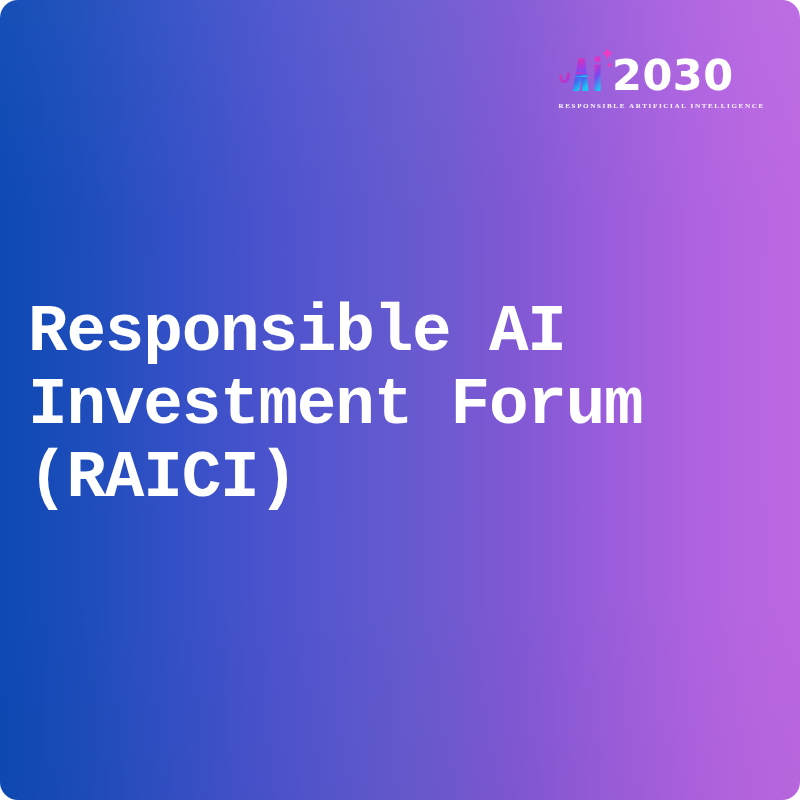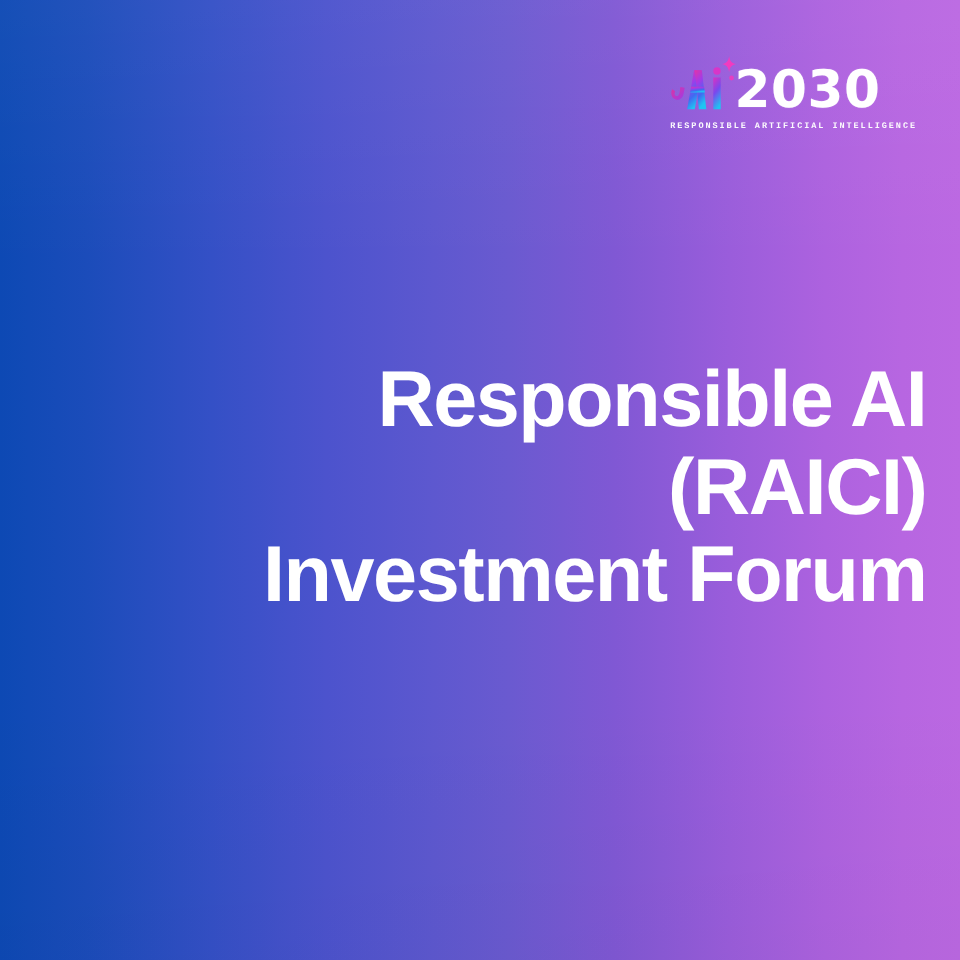--- a/index.html
+++ b/index.html
@@ -25,20 +25,21 @@
         #3450c6 22%,
         #4c53cd 34%,
         #5d58cf 45%,
         #6a5ad0 53%,
         #8058d4 64%,
         #9a5ddb 76%,
         #ad62df 86%,
         #b766e1 94%,
         #bb68e2 100%
     );
+    border-radius: 18px;
   }
 
   
   .poster-sheen {
     position: absolute;
     inset: 0;
     background: linear-gradient(to bottom,
         rgba(255,255,255,0.035) 0%,
         rgba(255,255,255,0.000) 28%,
         rgba(0,0,0,0.000) 72%,
@@ -79,39 +80,39 @@
     color: #ffffff;
     margin-left: -3px;
     margin-bottom: 2px;
     text-shadow: 0 0 1px rgba(255,255,255,0.35);
   }
 
   .logo-tagline {
     margin-top: 4px;
     text-align: center;
     color: #ffffff;
-    font-family: Liberation Mono, monospace;
+    font-family: Liberation Serif, serif;
     font-weight: 700;
     font-size: 7.1px;
     letter-spacing: 1.62px;
     line-height: 1;
     white-space: nowrap;
     opacity: 0.96;
     text-indent: 1.5px;
   }
 
   
   .headline {
     position: absolute;
     left: 0;
     right: 0;
     top: 252px;
-    text-align: right;
+    text-align: left;
     color: #ffffff;
-    font-family: Liberation Sans, sans-serif;
+    font-family: Liberation Mono, monospace;
     font-weight: 700;
     font-size: 66px;
     line-height: 73px;
     letter-spacing: -1.2px;
     padding: 0 28px;
     text-rendering: optimizeLegibility;
   }
   .headline-line {
     display: block;
     white-space: nowrap;
@@ -167,17 +168,17 @@
       </svg>
 
       <div class="logo-2030">2030</div>
     </div>
 
     <div class="logo-tagline">RESPONSIBLE ARTIFICIAL INTELLIGENCE</div>
   </div>
 
   <h1 class="headline">
     <span class="headline-line">Responsible AI</span>
+    <span class="headline-line">Investment Forum</span>
     <span class="headline-line">(RAICI)</span>
-    <span class="headline-line">Investment Forum</span>
   </h1>
 
 </div>
 
 </body></html>

